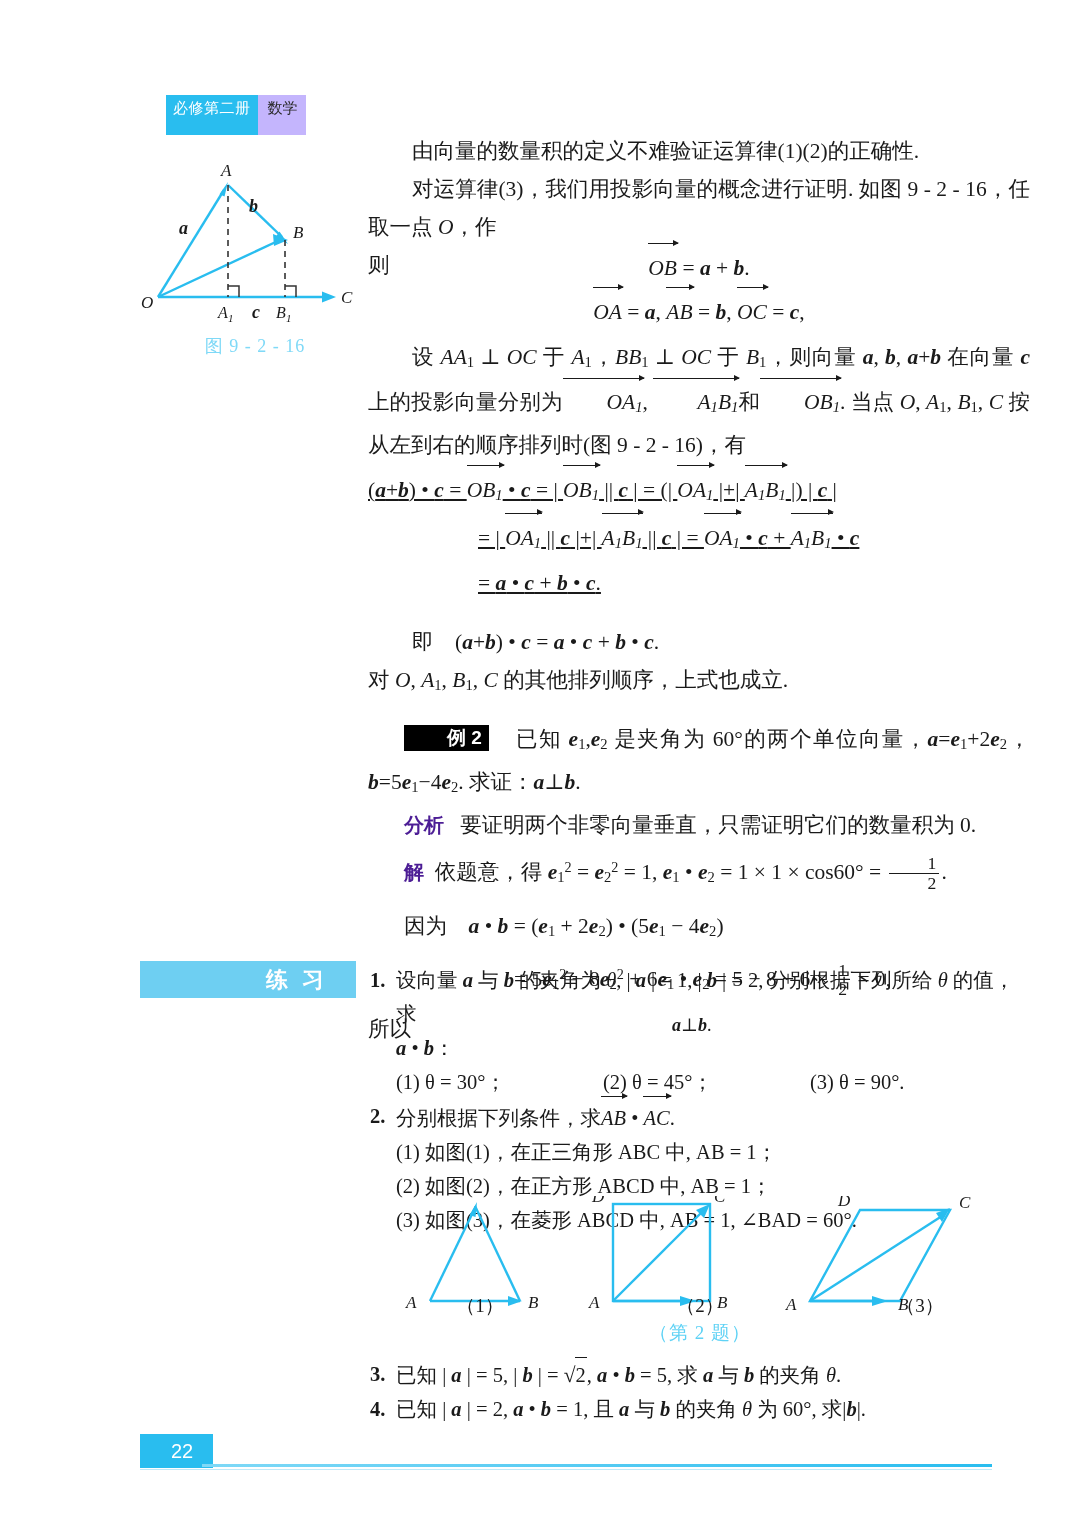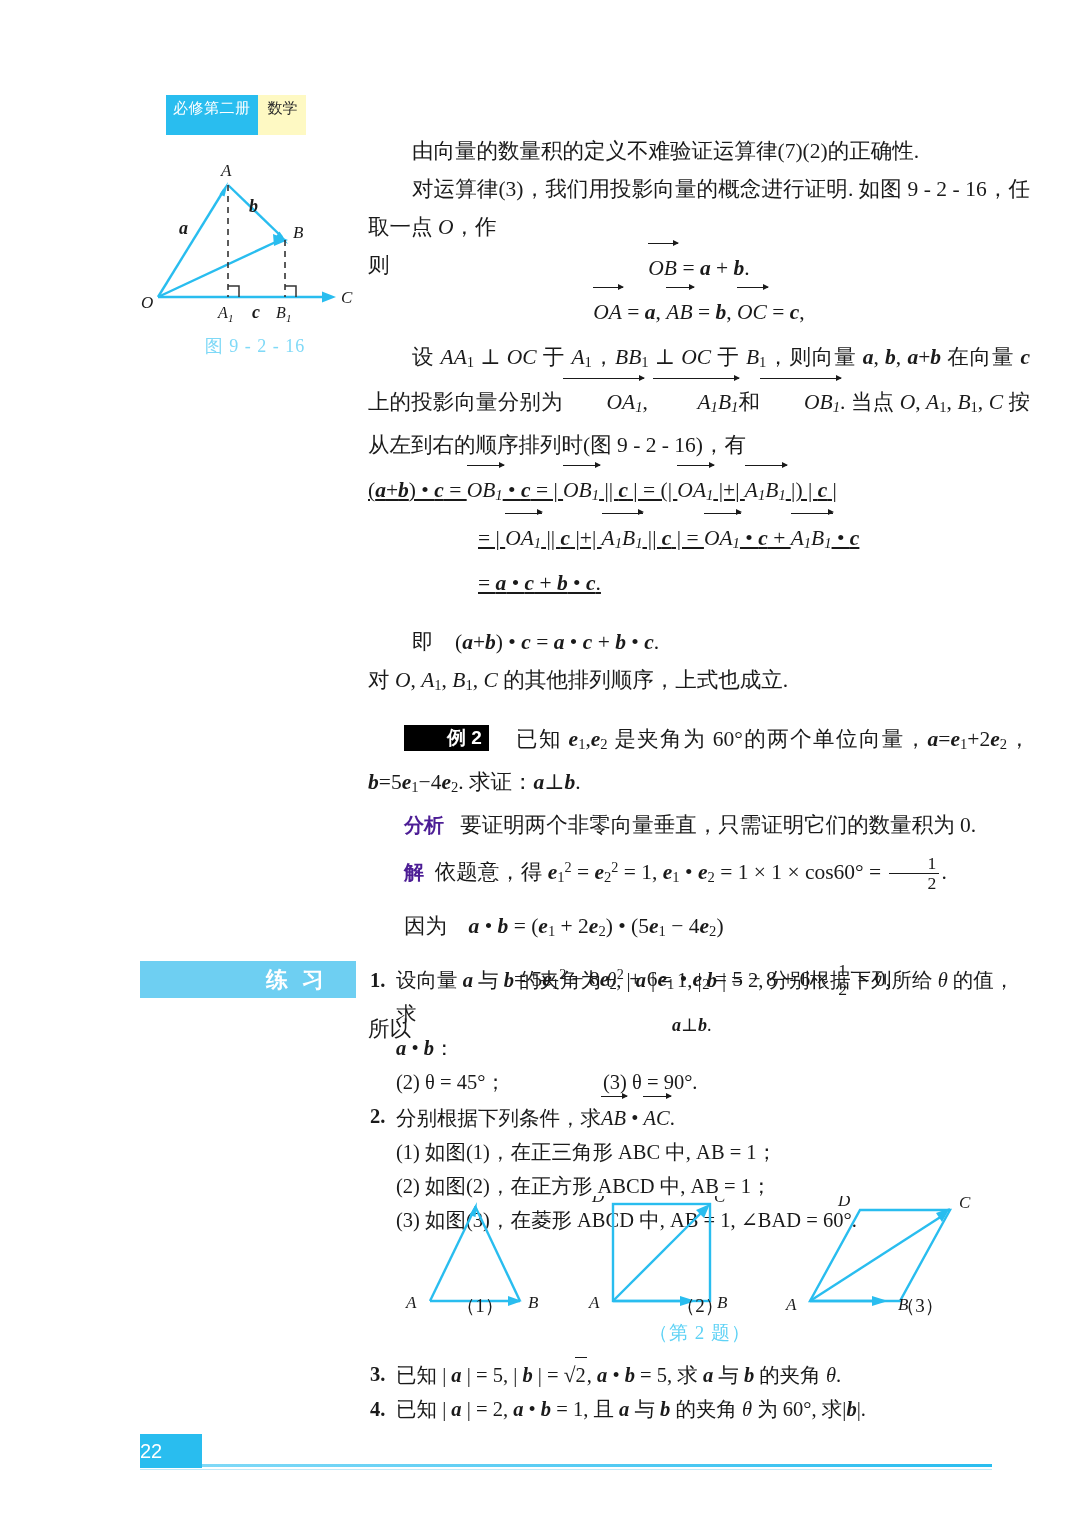--- a/index.html
+++ b/index.html
@@ -37,21 +37,21 @@
   .header .chip-strong {
     background: #29bdef;
     color: #ffffff;
     font-size: 15px;
     line-height: 26px;
     padding: 0 7px;
     letter-spacing: 0.5px;
     white-space: nowrap;
   }
   .header .chip-light {
-    background: #fef9c3;
+    background: #c4b5fd;
     color: #2a2a2a;
     font-size: 15px;
     line-height: 26px;
     padding: 0 8px 2px 10px;
     white-space: nowrap;
   }
 
   
   .col-main {
     position: absolute;
@@ -242,21 +242,22 @@
     position: absolute;
     left: 140px;
     top: 1434px;
     width: 62px;
     height: 34px;
     background: #29bdef;
     color: #ffffff;
     font-family: "Liberation Sans", "DejaVu Sans", sans-serif;
     font-size: 20px;
     line-height: 34px;
-    text-align: left;
+    text-align: center;
+    padding-left: 11px;
   }
   .footer-rule {
     position: absolute;
     left: 202px;
     top: 1464px;
     width: 790px;
     height: 3px;
     background: linear-gradient(to right, #7fd9f7, #29bdef);
   }
   .footer-rule2 {
@@ -317,21 +318,21 @@
       <text x="146" y="162" font-family="Liberation Serif, serif" font-size="11" font-style="italic" fill="#1a1a1a">1</text>
       <text x="39" y="74" font-family="Liberation Serif, serif" font-size="18" font-style="italic" font-weight="bold" fill="#1a1a1a">a</text>
       <text x="109" y="52" font-family="Liberation Serif, serif" font-size="18" font-style="italic" font-weight="bold" fill="#1a1a1a">b</text>
       <text x="112" y="158" font-family="Liberation Serif, serif" font-size="18" font-style="italic" font-weight="bold" fill="#1a1a1a">c</text>
     </svg>
   </div>
   <div class="fig-main-cap">图 9 - 2 - 16</div>
 
   <div class="col-main">
 
-    <p class="p indent">由向量的数量积的定义不难验证运算律(7)(2)的正确性.</p>
+    <p class="p indent">由向量的数量积的定义不难验证运算律(1)(2)的正确性.</p>
 
     <p class="p indent">对运算律(3)，我们用投影向量的概念进行证明. 如图 9 - 2 - 16，任取一点 <i>O</i>，作</p>
 
     <div style="position:relative;">
       <span style="position:absolute; left:0; top:4px; font-size:21.5px;">则</span>
       <p class="eq">
         <span class="vec">OB</span> = <b><i>a</i></b> + <b><i>b</i></b>.
       </p>
       <p class="eq" style="margin-top:2px;">
         <span class="vec">OA</span> = <b><i>a</i></b>, <span class="vec">AB</span> = <b><i>b</i></b>, <span class="vec">OC</span> = <b><i>c</i></b>,
@@ -386,20 +387,21 @@
   <div class="ex-block">
 
     <div class="ex-item">
       <div class="ex-num">1.</div>
       <div class="ex-body">
         设向量 <b><i>a</i></b> 与 <b><i>b</i></b> 的夹角为 <i>θ</i>, | <b><i>a</i></b> | = 1, | <b><i>b</i></b> | = 2, 分别根据下列所给 <i>θ</i> 的值，求<br>
         <b><i>a</i></b> • <b><i>b</i></b>：
       </div>
     </div>
     <div class="sub-row">
+      <div class="sub-col">(1) θ = 30°；</div>
       <div class="sub-col">(2) θ = 45°；</div>
       <div class="sub-col">(3) θ = 90°.</div>
     </div>
 
     <div class="ex-item">
       <div class="ex-num">2.</div>
       <div class="ex-body">
         分别根据下列条件，求<span class="vec">AB</span> • <span class="vec">AC</span>.
       </div>
     </div>

